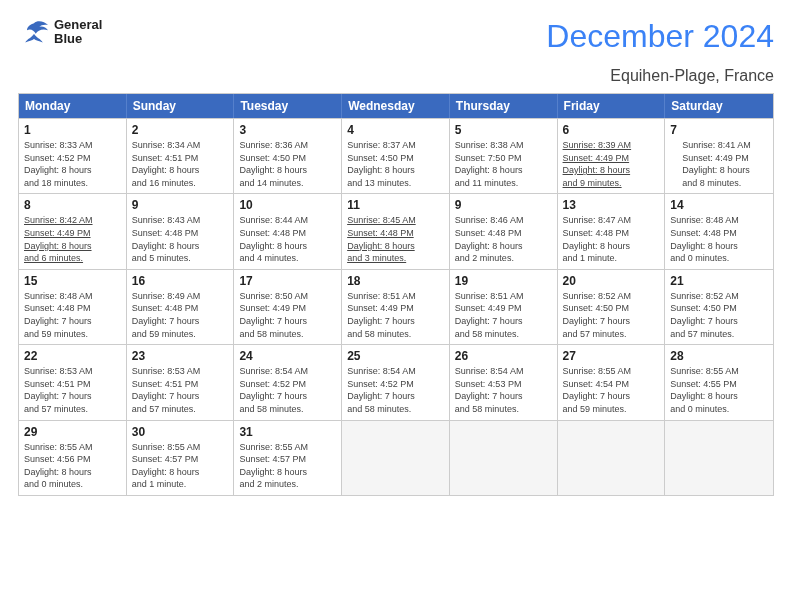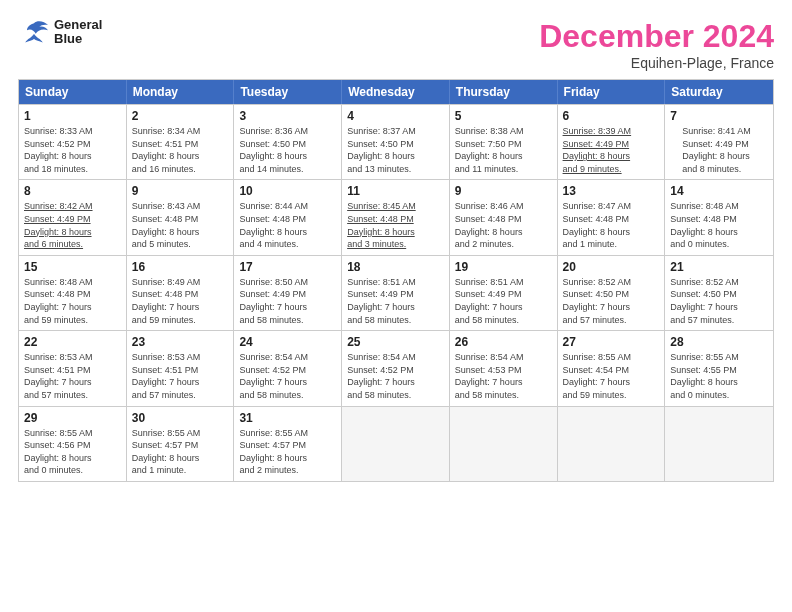--- a/index.html
+++ b/index.html
@@ -39,26 +39,27 @@
     .logo-text span:first-child { color: #222; }
     .logo-bird {
       width: 32px;
       height: 28px;
     }
     .title-block {
       text-align: right;
     }
     .month-title {
       font-size: 32px;
-      font-weight: bold;
-      color: #ec4899;
+      font-weight: normal;
+      color: #3b82f6;
     }
     .location {
-      font-size: 14px;
+      font-size: 16px;
       color: #444;
+      margin-top: 12px;
     }
     .calendar {
       flex: 1;
       display: flex;
       flex-direction: column;
       border: 1px solid #ccc;
     }
     .cal-header {
       display: grid;
       grid-template-columns: repeat(7, 1fr);
@@ -123,22 +124,22 @@
       </div>
     </div>
     <div class="title-block">
       <div class="month-title">December 2024</div>
       <div class="location">Equihen-Plage, France</div>
     </div>
   </div>
 
   <div class="calendar">
     <div class="cal-header">
+      <div class="cal-header-cell">Monday</div>
       <div class="cal-header-cell">Sunday</div>
-      <div class="cal-header-cell">Monday</div>
       <div class="cal-header-cell">Tuesday</div>
       <div class="cal-header-cell">Wednesday</div>
       <div class="cal-header-cell">Thursday</div>
       <div class="cal-header-cell">Friday</div>
       <div class="cal-header-cell">Saturday</div>
     </div>
     <div class="cal-body" id="cal-body">
     <div class="cal-row">
           <div class="cal-cell">
             <span class="day-num">1</span>

